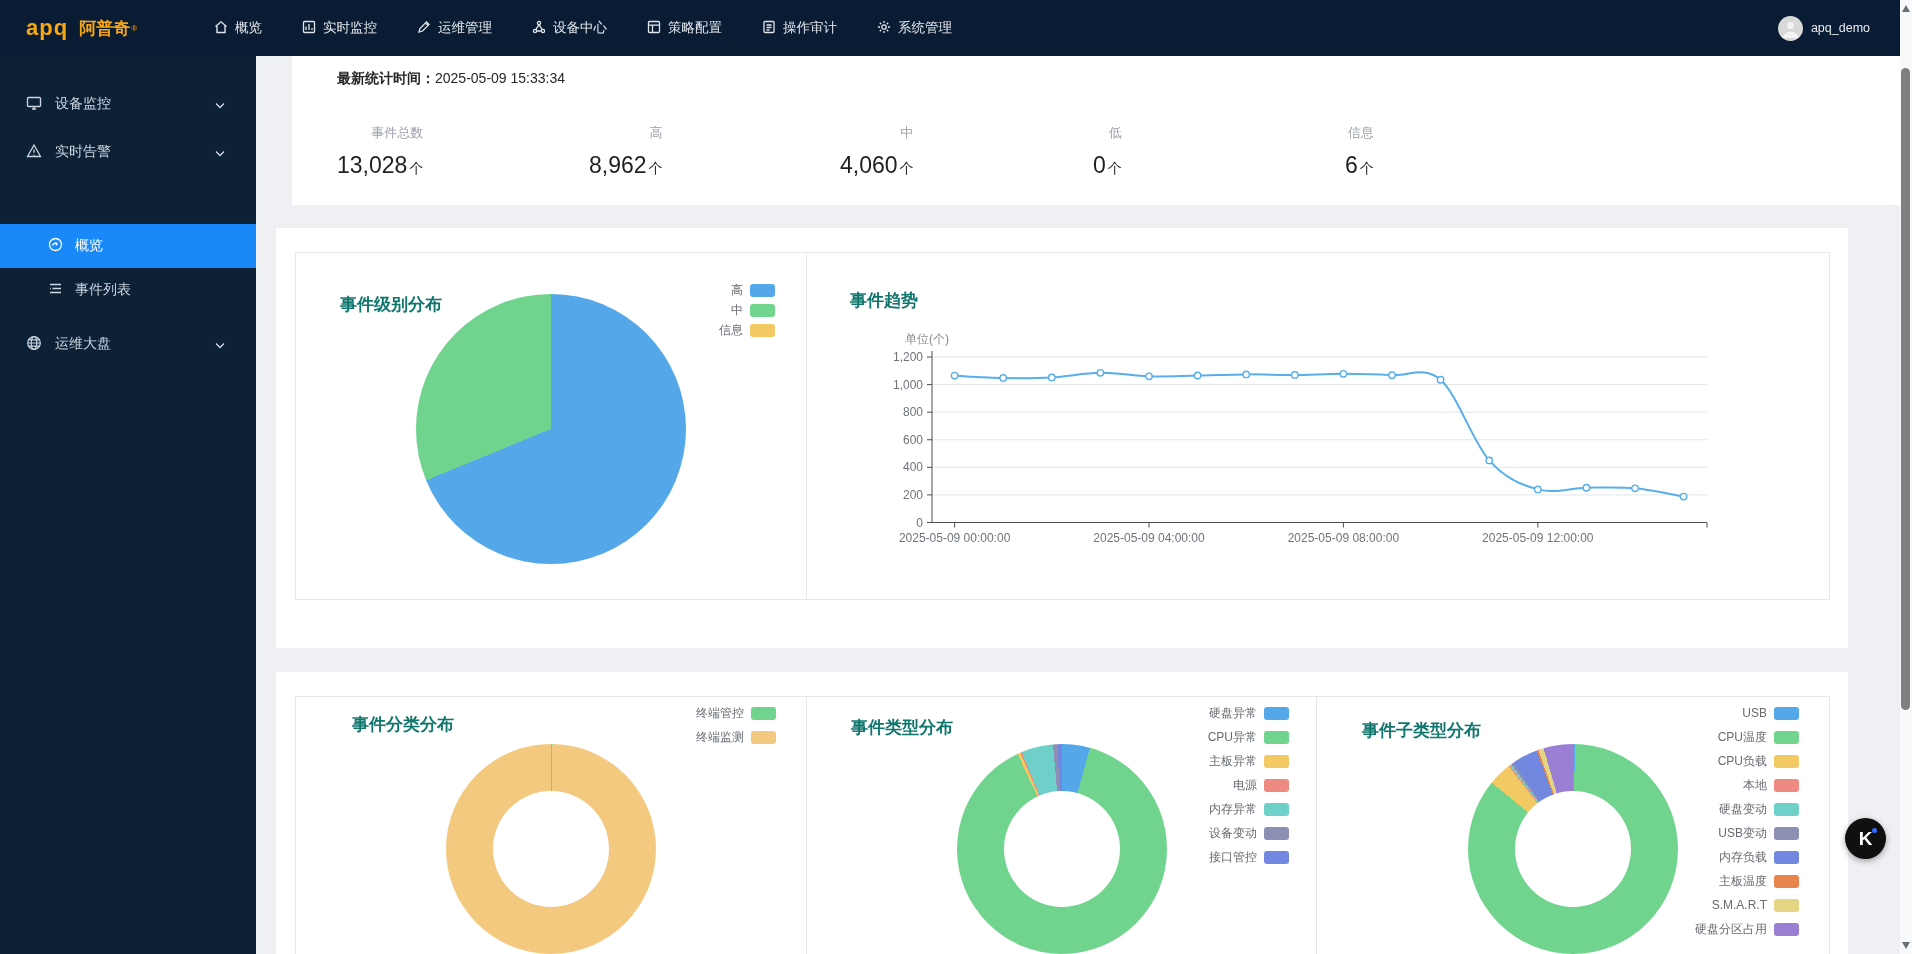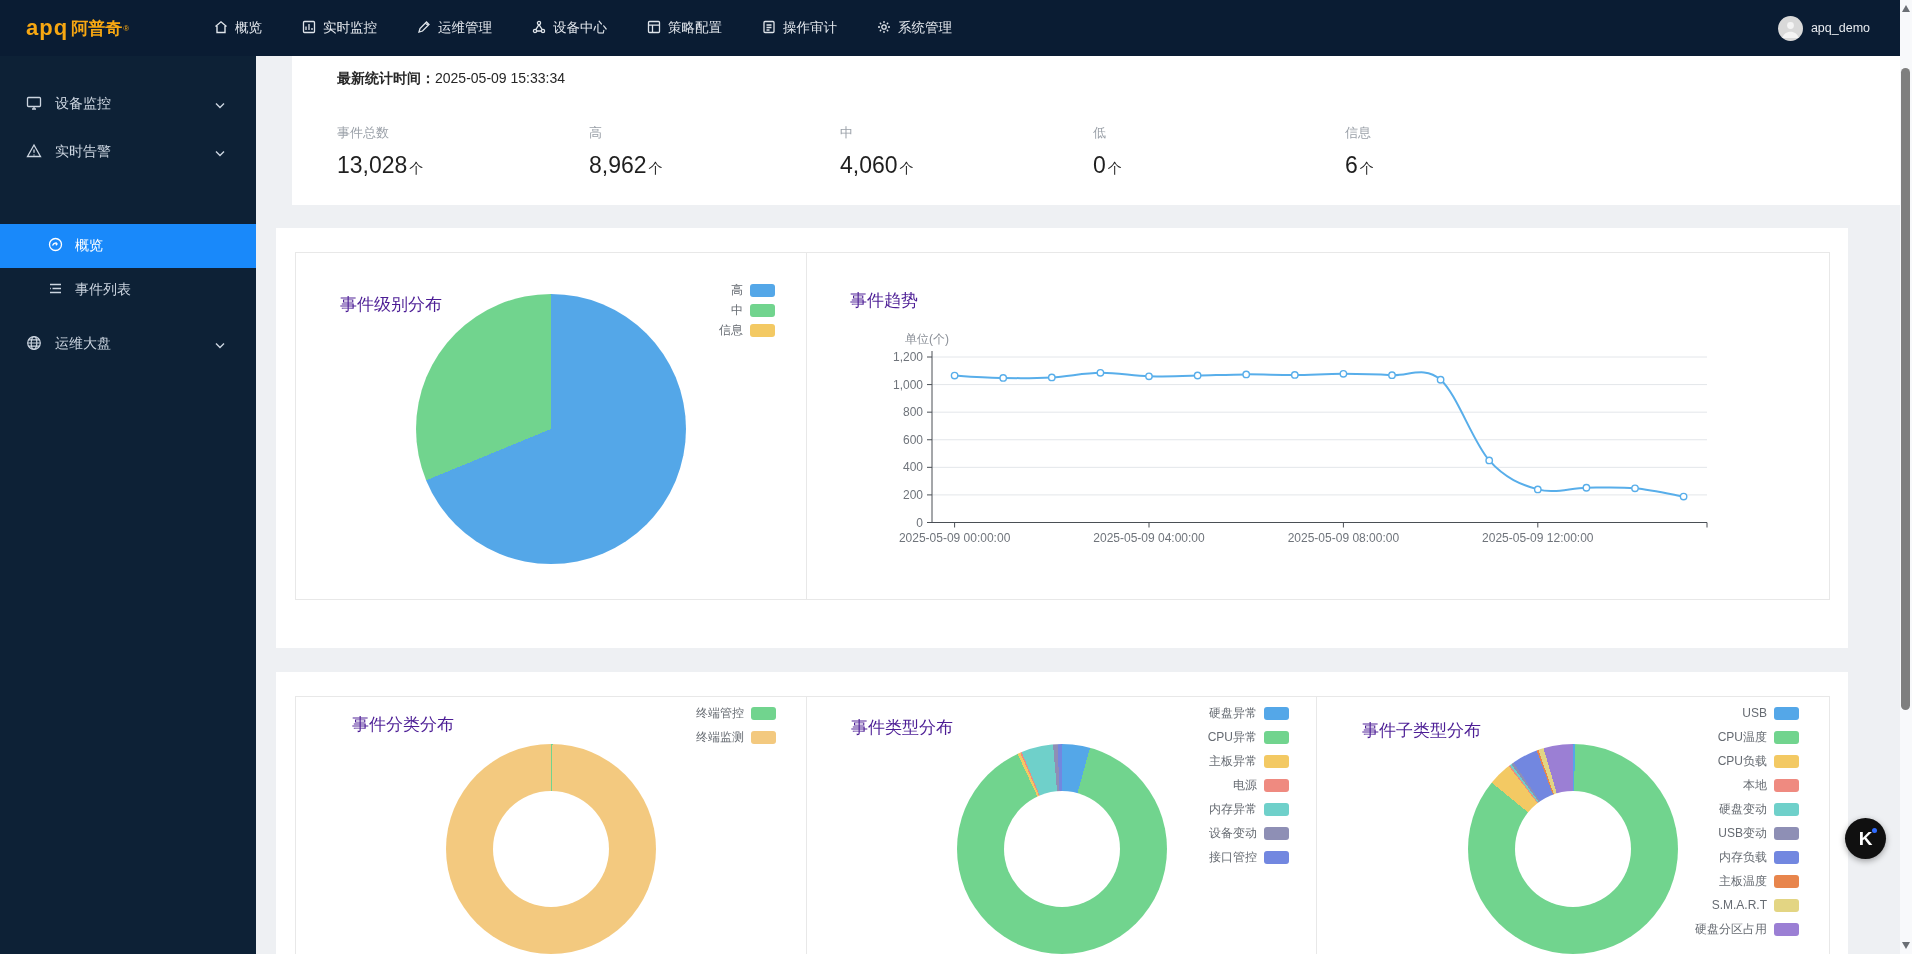--- a/index.html
+++ b/index.html
@@ -5,21 +5,21 @@
   html,body{margin:0;padding:0;}
   body{width:1912px;height:954px;position:relative;overflow:hidden;
        background:#eef0f3;font-family:"Liberation Sans",sans-serif;
        -webkit-font-smoothing:antialiased;}
 
   
   .navbar{position:absolute;left:0;top:0;width:1912px;height:56px;background:#0a1c33;
           display:flex;align-items:center;z-index:30;}
   .logo{display:flex;align-items:center;margin-left:26px;min-width:128px;}
   .logo-en{font-size:22px;font-weight:800;color:#f7a712;letter-spacing:1px;}
-  .logo-cn{font-size:17px;font-weight:700;color:#f7a712;margin-left:3px;}
+  .logo-cn{font-size:17px;font-weight:700;color:#f7a712;margin-left:11px;}
   .logo-reg{font-size:8px;color:#f7a712;vertical-align:super;margin-left:1px;}
   .nav-items{display:flex;align-items:center;gap:40px;margin-left:60px;}
   .nav-item{display:flex;align-items:center;gap:7px;color:#e4e8ee;font-size:13.5px;
             height:56px;cursor:pointer;}
   .nav-item svg{stroke:#dfe4ea;}
   .nav-user{margin-left:auto;margin-right:42px;display:flex;align-items:center;gap:8px;}
   .avatar{width:25px;height:25px;border-radius:50%;background:#d9d9d9;display:flex;
           align-items:center;justify-content:center;overflow:hidden;}
   .user-name{color:#e8ebf0;font-size:12.5px;}
 
@@ -34,27 +34,27 @@
             padding:0 18px 0 48px;box-sizing:border-box;color:#ccd5e0;font-size:14px;cursor:pointer;}
   .side-sub svg{stroke:#ccd5e0;margin-right:12px;}
   .side-sub.active{background:#1989fa;color:#ffffff;}
   .side-sub.active svg{stroke:#ffffff;}
 
   
   .panel{position:absolute;background:#ffffff;}
   .card{position:absolute;background:#ffffff;border:1px solid #e8e8e8;box-sizing:border-box;}
   .section{position:absolute;top:0;height:100%;}
   .sec-border{border-left:1px solid #e8e8e8;}
-  .card-title{position:absolute;font-size:17px;font-weight:400;color:#4c1d95;}
+  .card-title{position:absolute;font-size:17px;font-weight:700;color:#0f766e;}
 
   
   .stat-time{position:absolute;left:45px;top:14px;font-size:14px;color:#262626;}
   .stat-time b{font-weight:700;}
   .stat-col{position:absolute;top:68px;}
-  .stat-label{font-size:13px;color:#9aa0a8;}
+  .stat-label{font-size:13px;color:#9aa0a8;text-align:right;}
   .stat-value{margin-top:10px;font-size:23px;color:#1f1f1f;font-weight:500;}
   .stat-unit{font-size:14px;color:#1f1f1f;font-weight:400;margin-left:2px;}
 
   
   .legend{position:absolute;display:flex;flex-direction:column;}
   .legend.sm .lg-row{height:20px;}
   .legend.lg .lg-row{height:24px;}
   .lg-row{display:flex;align-items:center;justify-content:flex-end;gap:7px;cursor:pointer;}
   .lg-label{font-size:12px;color:#666b72;white-space:nowrap;}
   .lg-swatch{width:25px;height:13px;border-radius:3px;flex:0 0 auto;}

